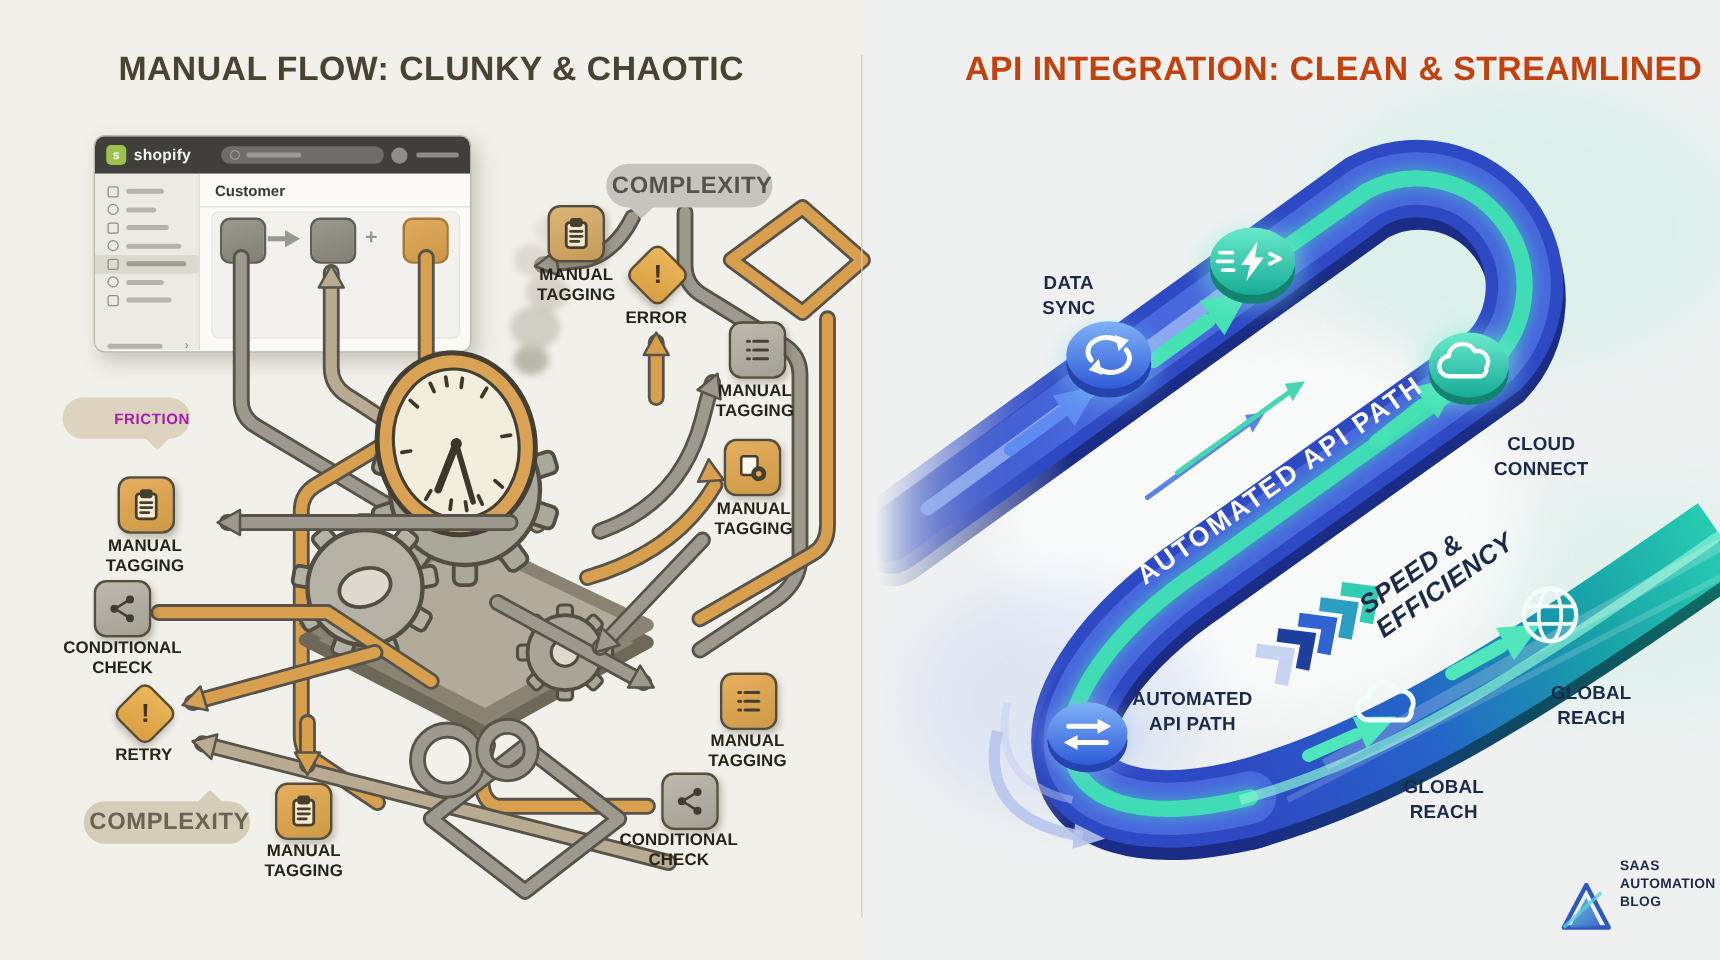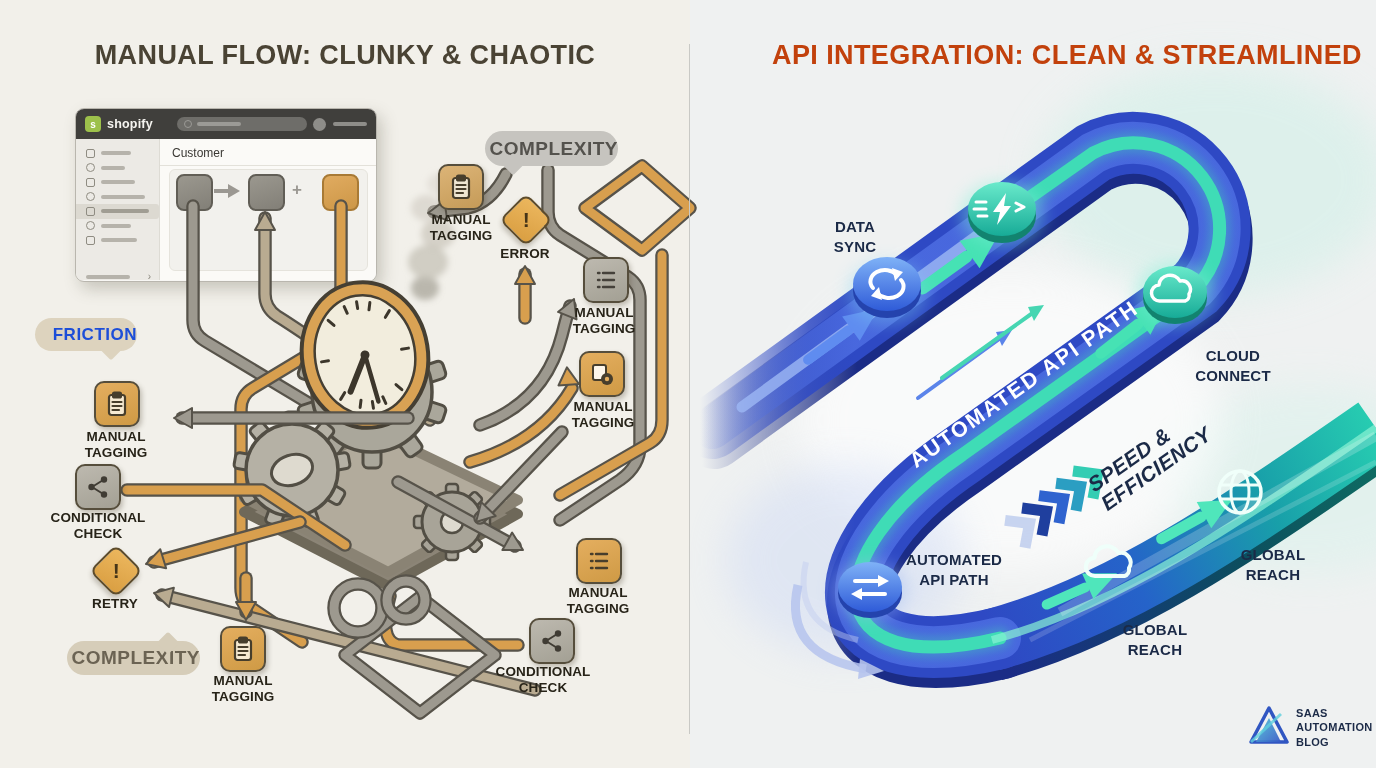--- a/index.html
+++ b/index.html
@@ -26,40 +26,40 @@
   .win-side{width:84px;background:#eceae5;border-right:1px solid #dddbd4;padding:7px 0 0 10px;box-sizing:border-box}
   .srow{display:flex;align-items:center;gap:6px;height:14.5px}
   .srow.gap{height:22px}
   .s-ico{width:7px;height:7px;border:1.2px solid #8f8c82;border-radius:2px;flex:none}
   .s-ico.rnd{border-radius:50%}
   .s-line{height:4px;background:#b6b3ab;border-radius:2px}
   .srow.hl{background:#dcd9d1;margin-left:-10px;padding-left:10px;border-radius:0 3px 3px 0}
   .srow.hl .s-line{background:#a09d93}
   .s-chev{margin-left:auto;margin-right:8px;color:#8b887e;font-size:10px;line-height:1}
   .win-main{flex:1;background:#fbfaf7;position:relative}
-  .win-title{font-size:12px;font-weight:normal;color:#3a3833;padding:7px 0 5px 12px;border-bottom:1px solid #e3e1da}
+  .win-title{font-size:12px;font-weight:bold;color:#3a3833;padding:7px 0 5px 12px;border-bottom:1px solid #e3e1da}
   .win-panel{position:absolute;left:9px;right:8px;top:30px;height:100px;background:#f2f1ed;border:1px solid #e5e3dc;border-radius:6px}
   .csq{position:absolute;width:33px;height:33px;border-radius:8px}
   .csq.gray{background:linear-gradient(160deg,#9b988f,#827f77);border:2px solid #615e56}
   .csq.org{background:linear-gradient(160deg,#e0ab60,#cd9747);border:2px solid #a87a35}
   .cplus{position:absolute;color:#9b9892;font-size:17px;font-weight:bold}
 
   
   .tile{position:absolute;width:46px;height:46px;border-radius:10px;border:2.5px solid #564e3c;box-shadow:2px 3px 5px rgba(80,70,50,.3);display:flex;align-items:center;justify-content:center;z-index:3;box-sizing:border-box}
   .tile.tan{background:linear-gradient(160deg,#dcb477,#c59b58)}
   .tile.orange{background:linear-gradient(160deg,#e4ae5f,#cf9a45)}
   .tile.gray{background:linear-gradient(160deg,#bdb9af,#a3a094)}
   .diamond{position:absolute;width:38px;height:38px;background:linear-gradient(160deg,#ecb75e,#d99e41);border:2.5px solid #5d4c2c;border-radius:8px;transform:rotate(45deg);box-shadow:2px 3px 5px rgba(80,70,50,.3);display:flex;align-items:center;justify-content:center;z-index:3;box-sizing:border-box}
   .diamond span{transform:rotate(-45deg);font-weight:800;font-size:21px;color:#463518}
   .nlabel{position:absolute;width:120px;text-align:center;font-size:13.5px;font-weight:bold;color:#272318;line-height:1.18;z-index:3;letter-spacing:.1px}
   .bubble{position:absolute;border-radius:19px;display:flex;align-items:center;justify-content:flex-end;font-weight:bold;z-index:4;letter-spacing:.5px}
   .bubble .tail{position:absolute;width:16px;height:16px;transform:rotate(45deg);border-radius:2px}
   .bub-c1{left:485px;top:131px;width:133px;height:35px;background:#c6c4bf;color:#54524d;font-size:19px}
   .bub-c1 .tail{left:20px;bottom:-6px;background:#c6c4bf}
-  .bub-f{left:35px;top:318px;width:102px;height:33px;background:#ddd3be;color:#1d4ed8;font-size:17px}
+  .bub-f{left:50px;top:318px;width:102px;height:33px;background:#ddd3be;color:#a21caf;font-size:12px}
   .bub-f .tail{right:18px;bottom:-6px;background:#ddd3be}
   .bub-c2{left:67px;top:641px;width:133px;height:34px;background:#d6cdb9;color:#6b6353;font-size:19px}
   .bub-c2 .tail{right:24px;top:-6px;background:#d6cdb9}
 
   
   .po{stroke:#57534a;stroke-width:13.5;fill:none;stroke-linecap:round;stroke-linejoin:round}
   .pg{stroke:#9d998f;stroke-width:9;fill:none;stroke-linecap:round;stroke-linejoin:round}
   .pt{stroke:#b9ab91;stroke-width:9;fill:none;stroke-linecap:round;stroke-linejoin:round}
   .pr{stroke:#d89f4e;stroke-width:9;fill:none;stroke-linecap:round;stroke-linejoin:round}
   .svg-abs{position:absolute;left:0;top:0;z-index:2;pointer-events:none}
@@ -665,21 +665,21 @@
   <div class="rlabel" style="left:1075px;top:620px">
       <div>GLOBAL</div>
       <div>REACH</div>
     </div>
 
   <div class="speedtxt">
       <div>SPEED &amp;</div>
       <div>EFFICIENCY</div>
     </div>
 
-  <div class="logo" style="left:1296px;top:706px">
+  <div class="logo" style="left:1296px;top:686px">
     <div class="logo-text">
         <div>SAAS</div>
         <div>AUTOMATION</div>
         <div>BLOG</div>
       </div>
   </div>
 
   <div class="divider"></div>
 </div>
 

